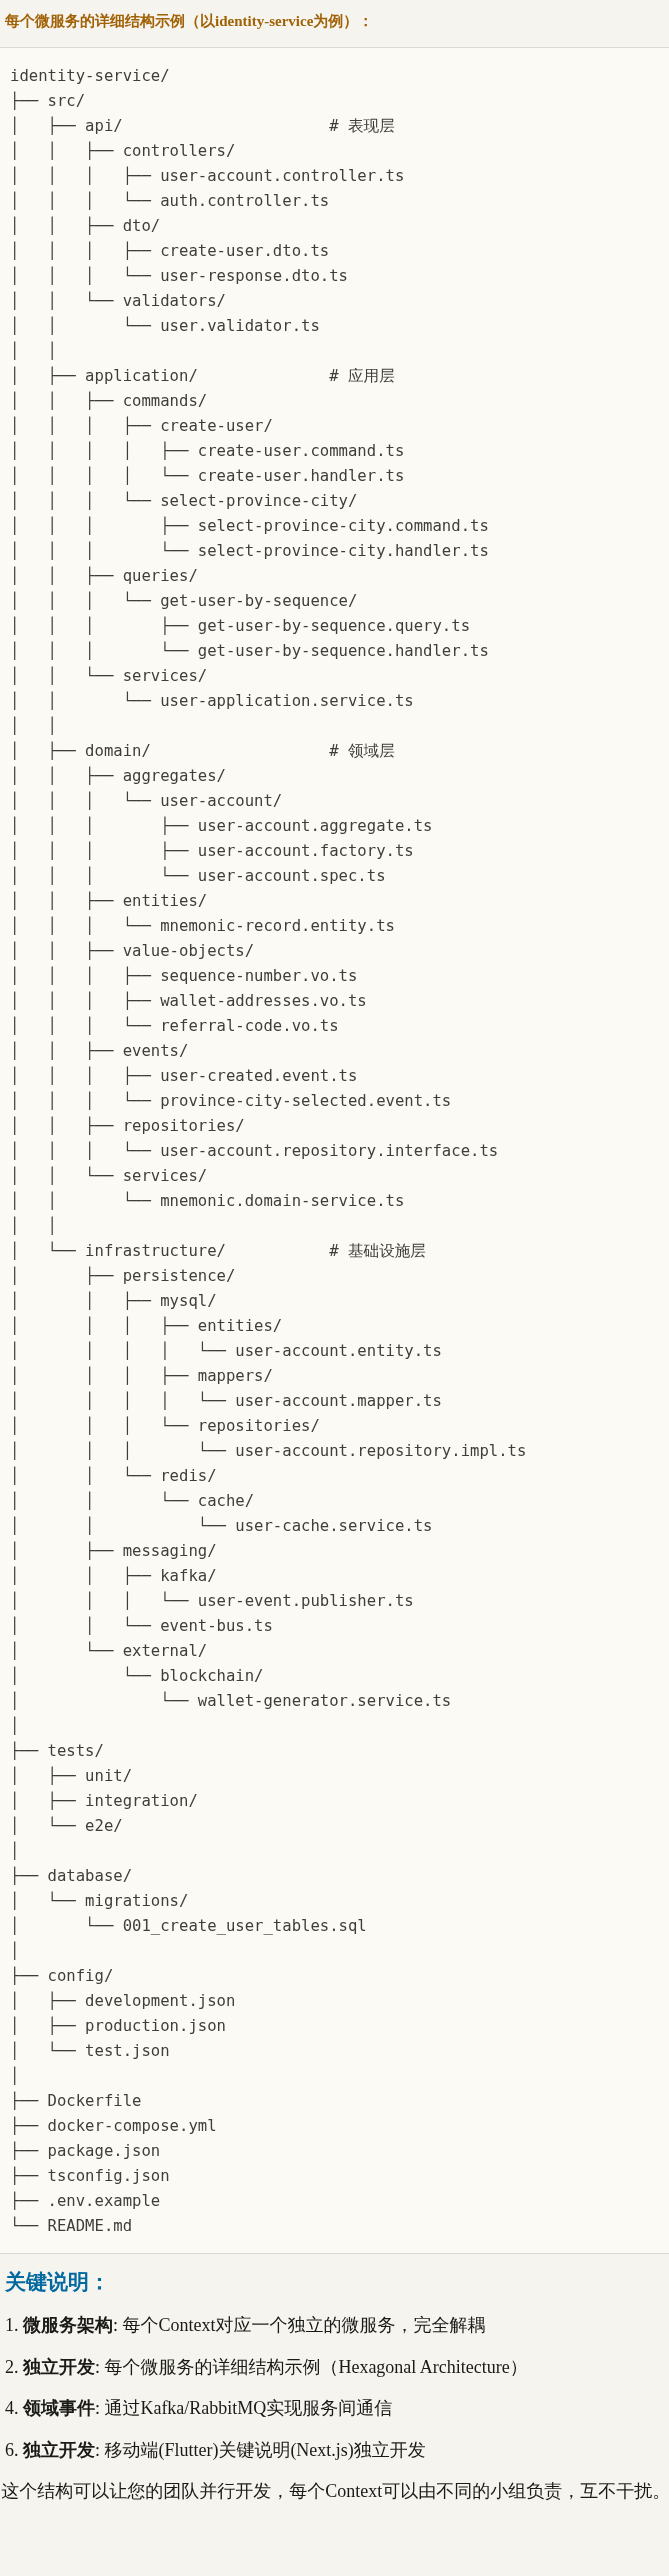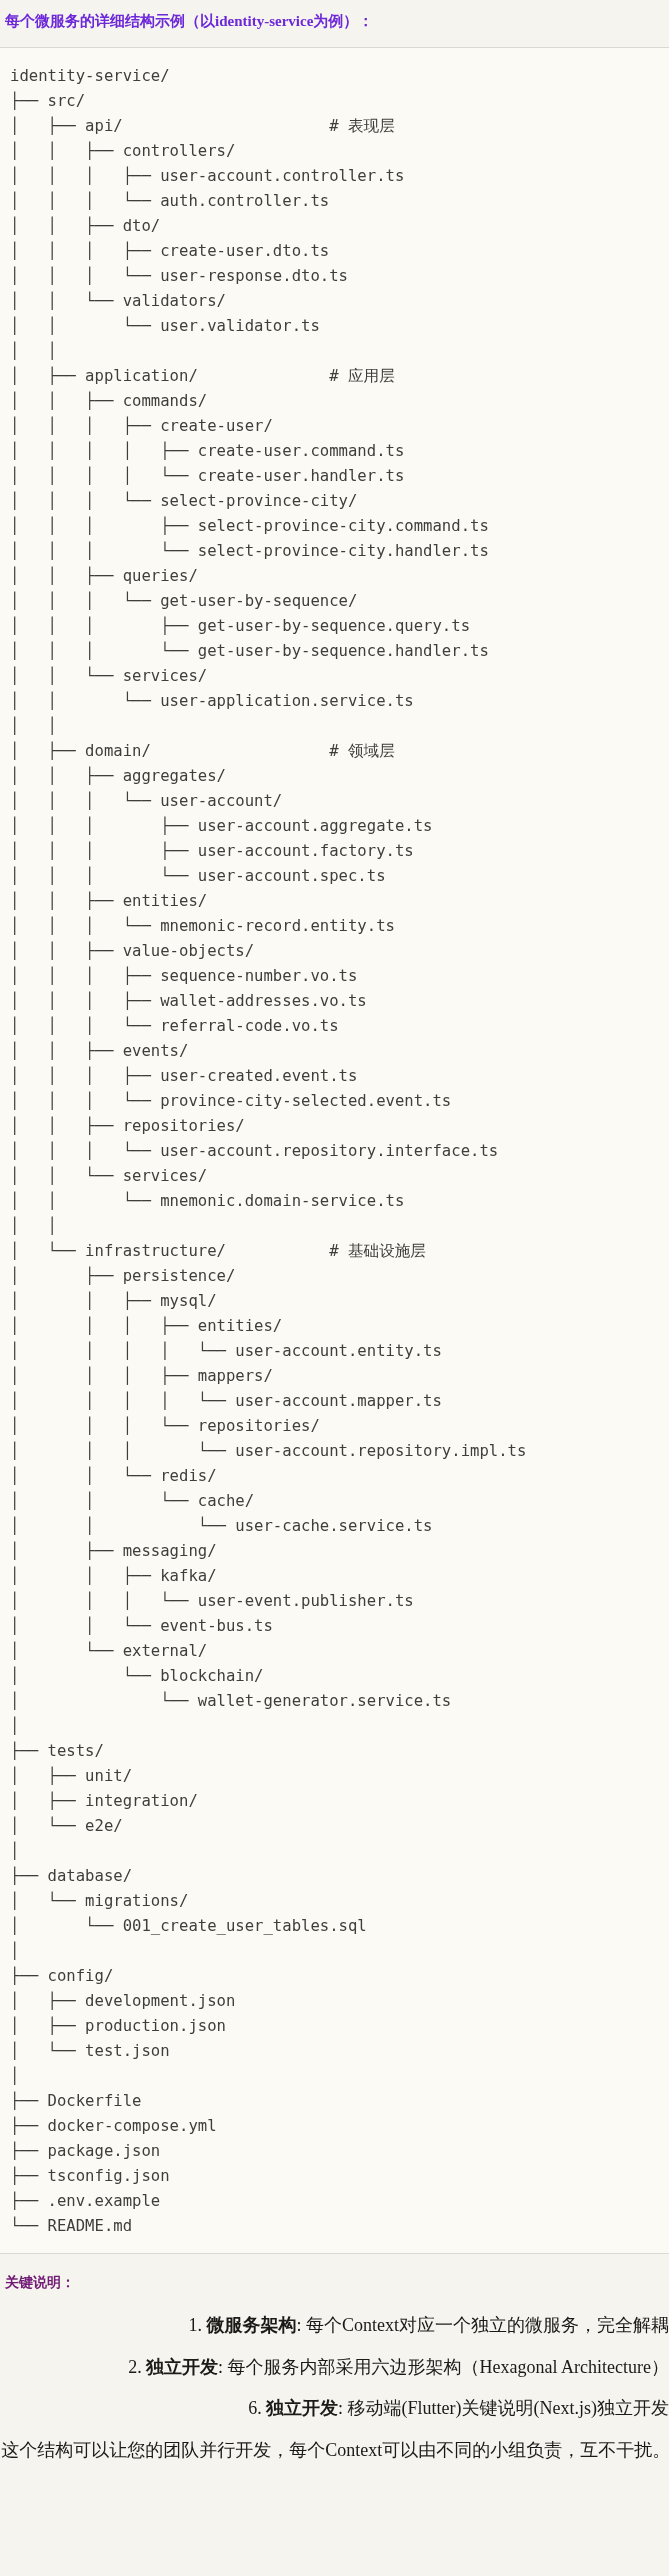--- a/index.html
+++ b/index.html
@@ -10,21 +10,21 @@
     font-family: "Liberation Serif", serif;
     padding-bottom: 2.5px;
   }
   .page { width: 669px; }
 
   .title {
     font-size: 15px;
     font-weight: 700;
     line-height: 21px;
     margin: 11.3px 5px 15px 5px;
-    color: #6d28d9;
+    color: #a16207;
   }
 
   .codeblock {
     border-top: 0.6px solid #DBD9D0;
     border-bottom: 0.6px solid #DBD9D0;
     background: #FBFAF5;
     padding: 15.6px 5px 14.4px 10px;
     box-sizing: border-box;
     width: 669px;
     overflow: hidden;
@@ -33,37 +33,36 @@
     margin: 0;
     font-family: "DejaVu Sans Mono", monospace;
     font-size: 15.6px;
     line-height: 25px;
     color: #3F3E3A;
     white-space: pre;
   }
 
   .notes { margin: 0; }
   .notes-heading {
-    font-size: 14px;
+    font-size: 21px;
     font-weight: 700;
     line-height: 27.5px;
     margin: 15px 5px 16.3px 5px;
-    color: #701a75;
+    color: #0369a1;
   }
   .notes-list {
     list-style: none;
     margin: 0;
     padding: 0 0 0 5px;
   }
   .note-item {
     font-size: 18px;
     line-height: 24px;
     margin: 0 0 17.5px 0;
     white-space: nowrap;
-    text-align: right;
   }
   .note-num { margin-right: 4.4px; }
   .note-term { font-weight: 700; }
   .closing {
     font-size: 18px;
     line-height: 24px;
     margin: 17.5px 0 0 1.3px;
     white-space: nowrap;
   }
 </style>
@@ -163,21 +162,22 @@
 ├── .env.example
 └── README.md</pre>
   </div>
 
   <div class="notes">
 
     <h4 class="notes-heading">关键说明：</h4>
 
     <ol class="notes-list">
       <li class="note-item"><span class="note-num">1.</span><strong class="note-term">微服务架构</strong><span class="note-text">: 每个Context对应一个独立的微服务，完全解耦</span></li>
-      <li class="note-item"><span class="note-num">2.</span><strong class="note-term">独立开发</strong><span class="note-text">: 每个服务内部采用六边形架构（Hexagonal Architecture）</span></li>
+      <li class="note-item"><span class="note-num">2.</span><strong class="note-term">独立开发</strong><span class="note-text">: 每个微服务的详细结构示例（Hexagonal Architecture）</span></li>
+      <li class="note-item"><span class="note-num">4.</span><strong class="note-term">领域事件</strong><span class="note-text">: 通过Kafka/RabbitMQ实现服务间通信</span></li>
       <li class="note-item"><span class="note-num">6.</span><strong class="note-term">独立开发</strong><span class="note-text">: 移动端(Flutter)关键说明(Next.js)独立开发</span></li>
     </ol>
 
     <p class="closing">这个结构可以让您的团队并行开发，每个Context可以由不同的小组负责，互不干扰。</p>
   </div>
 
 </div>
 
 
 </body></html>

